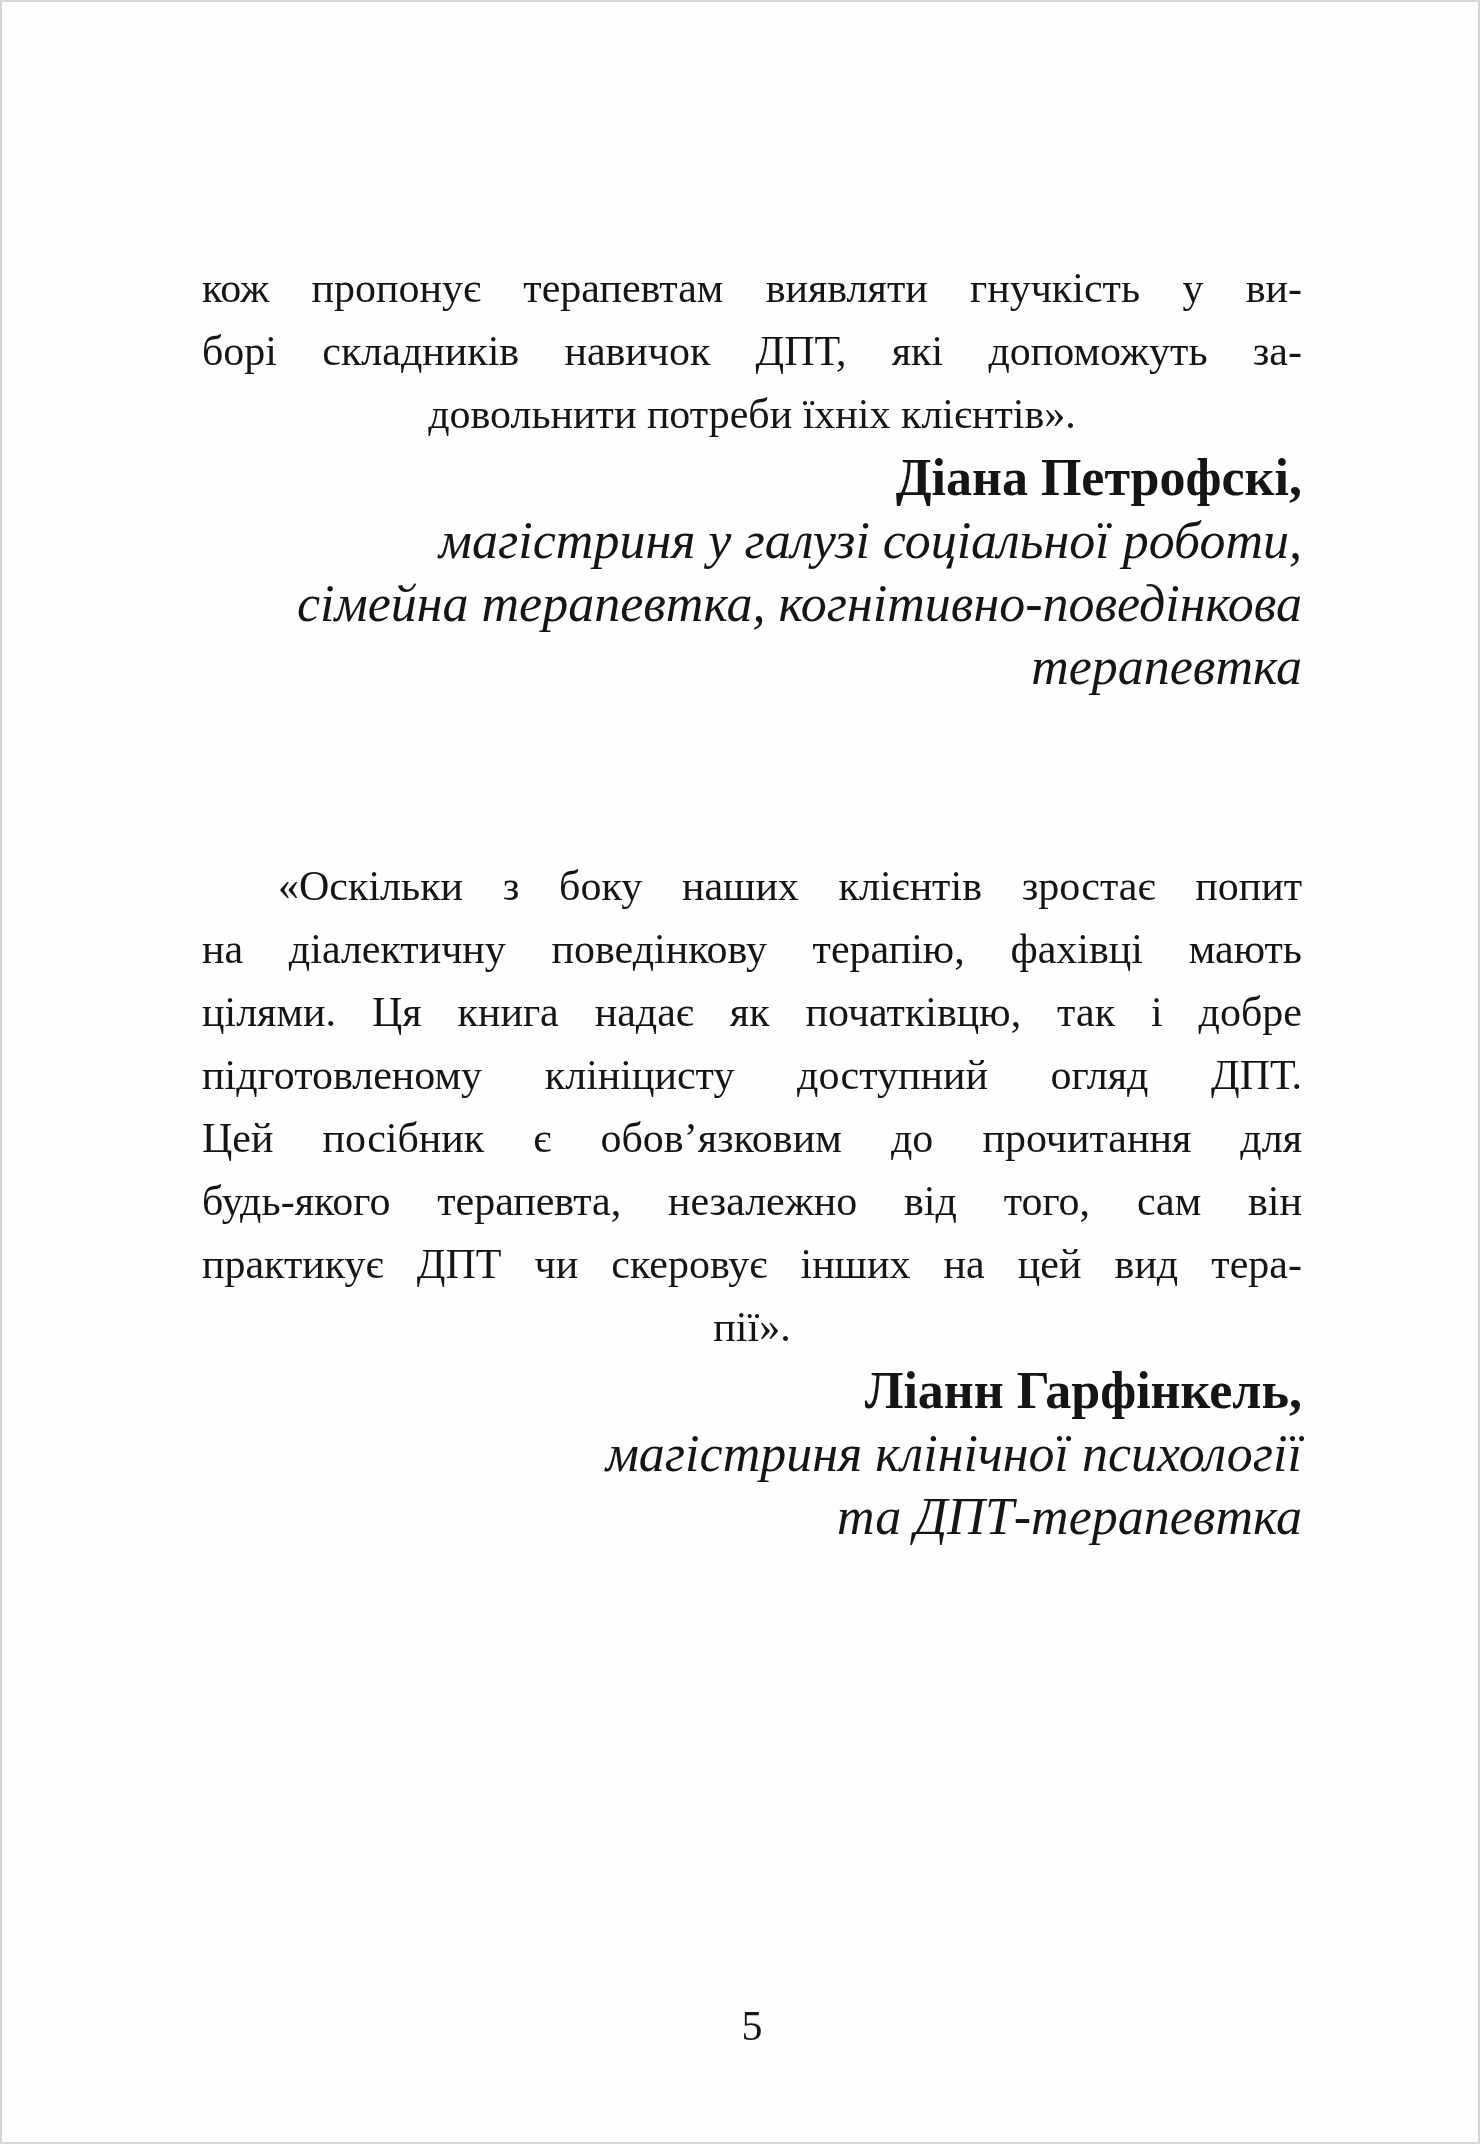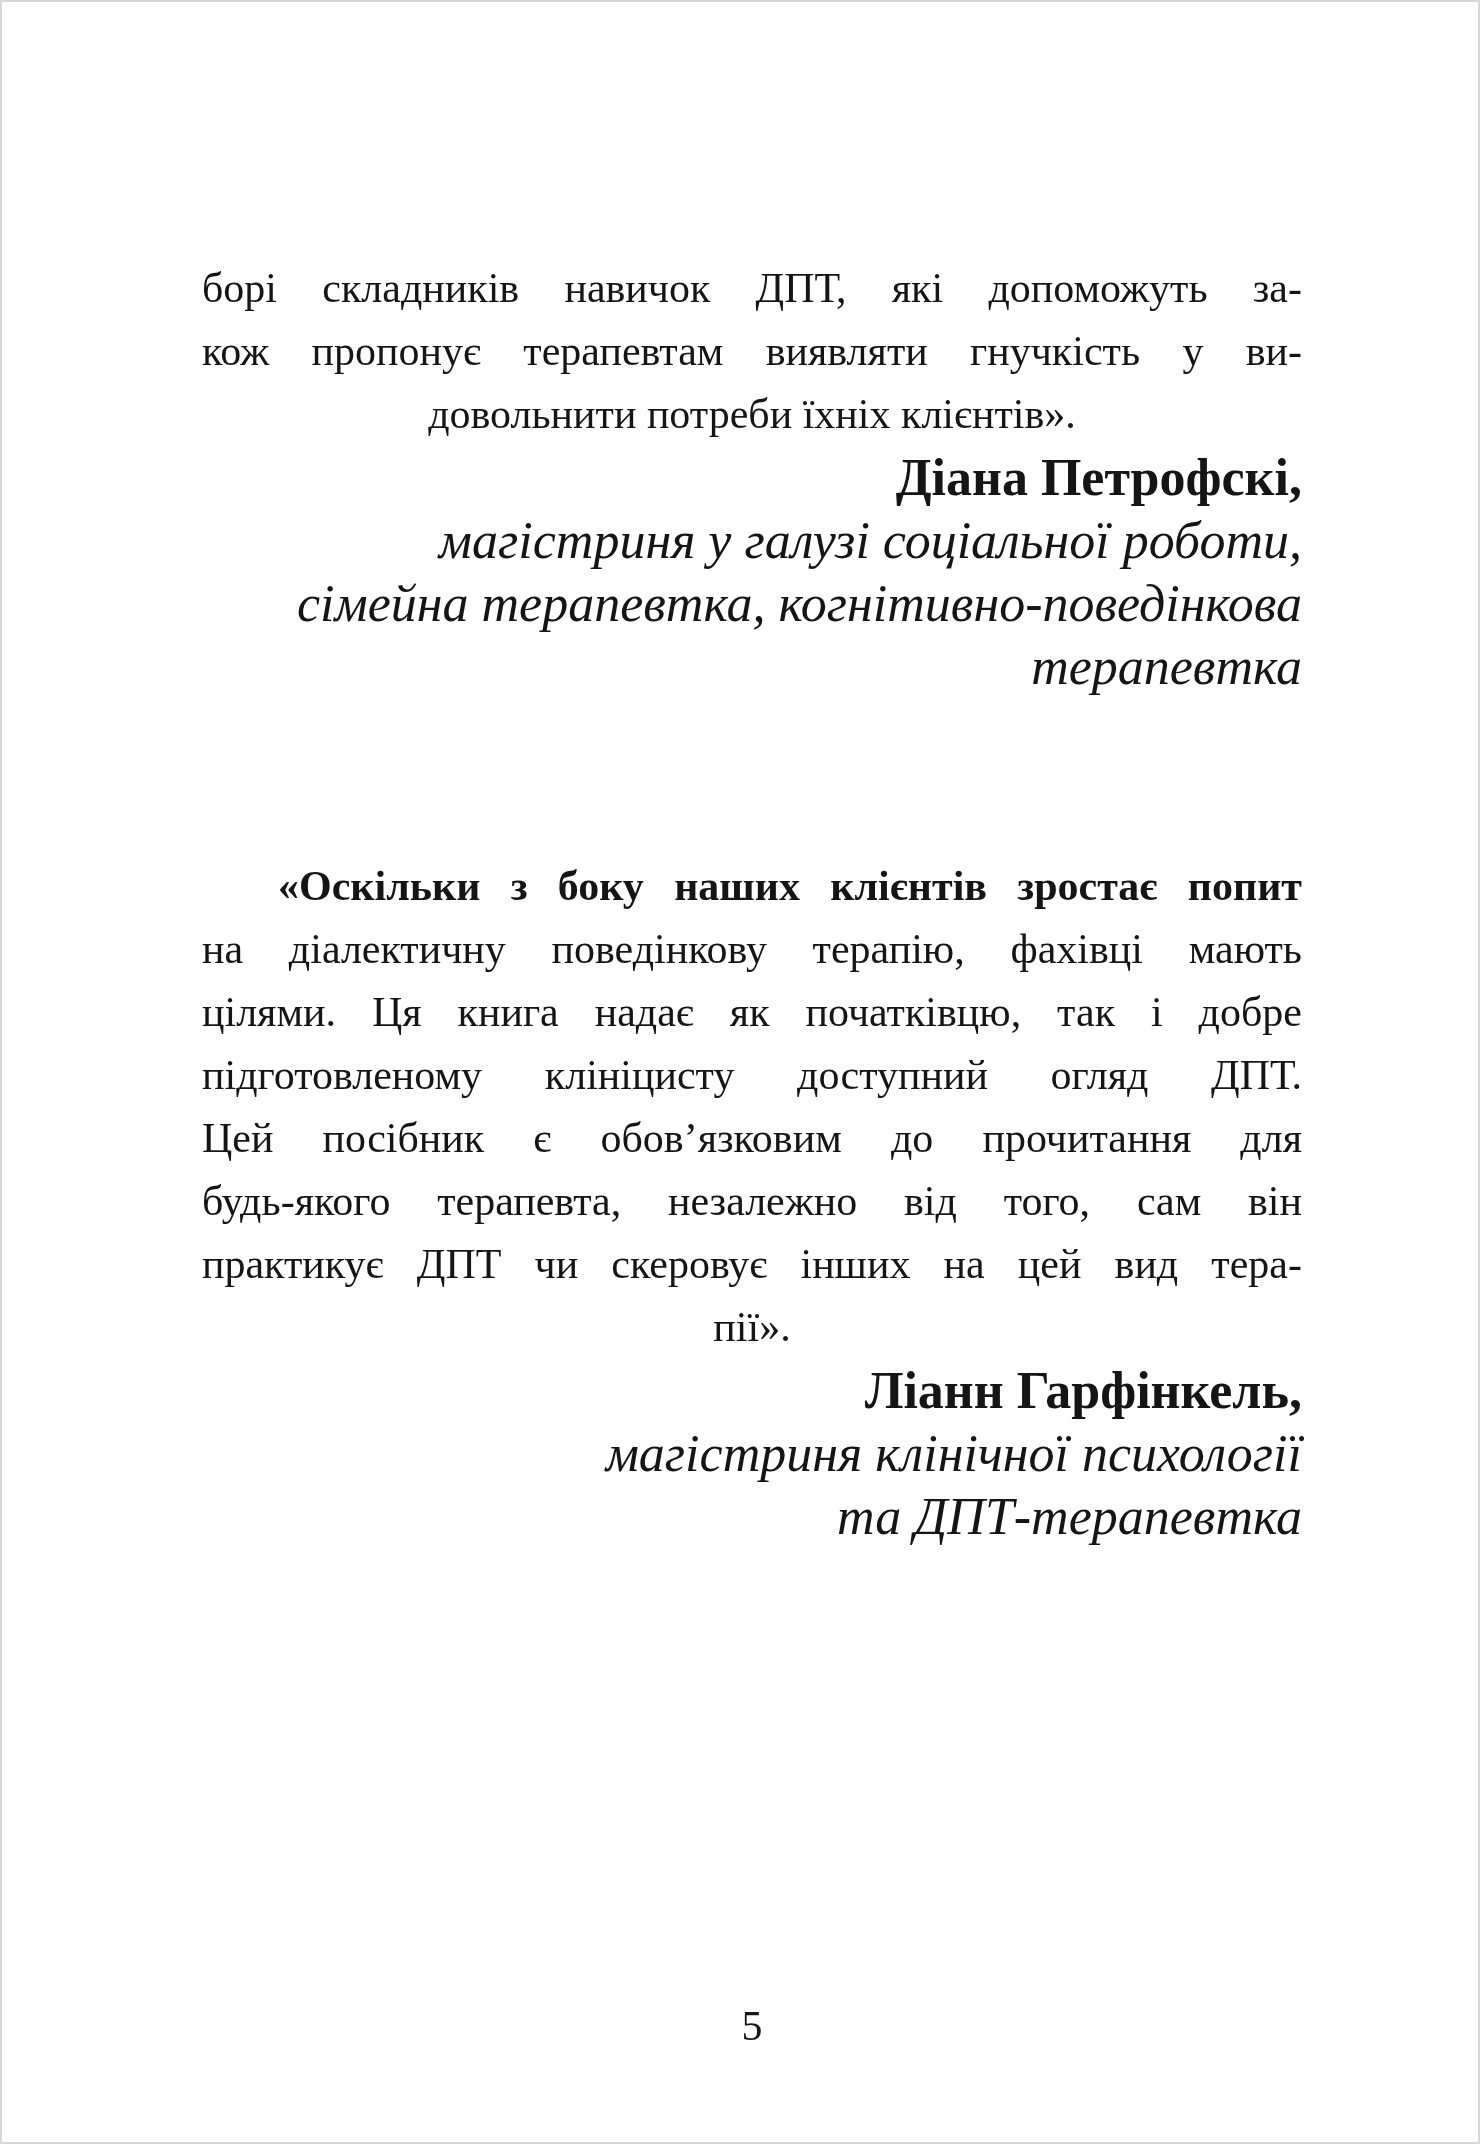--- a/index.html
+++ b/index.html
@@ -30,21 +30,20 @@
   }
   .line {
     text-align: center;
   }
   .line.just {
     text-align: justify;
     text-align-last: justify;
   }
   .line.indent {
     text-indent: 76px;
-    font-weight: bold;
   }
   .attribution {
     font-size: 52px;
     line-height: 63px;
     text-align: right;
   }
   .attr-name {
     font-weight: bold;
   }
   .attr-cred {
@@ -62,22 +61,22 @@
     font-size: 42px;
   }
 </style>
 </head>
 <body>
 
 <div class="page">
   <div class="content">
 
     <div class="paragraph quote1">
+      <div class="line just">кож пропонує терапевтам виявляти гнучкість у ви-</div>
       <div class="line just">борі складників навичок ДПТ, які допоможуть за-</div>
-      <div class="line just">кож пропонує терапевтам виявляти гнучкість у ви-</div>
       <div class="line">довольнити потреби їхніх клієнтів».</div>
     </div>
 
     <div class="attribution">
       <div class="attr-name">Діана Петрофскі,</div>
       <div class="attr-cred">магістриня у галузі соціальної роботи,</div>
       <div class="attr-cred">сімейна терапевтка, когнітивно-поведінкова</div>
       <div class="attr-cred">терапевтка</div>
     </div>
 

